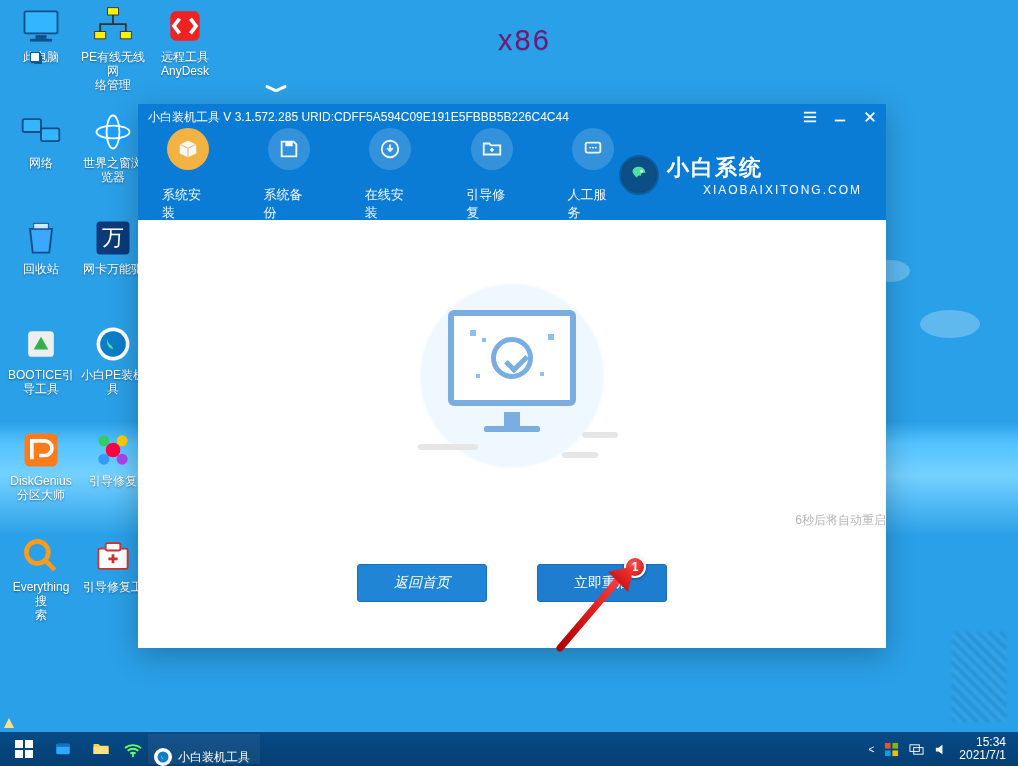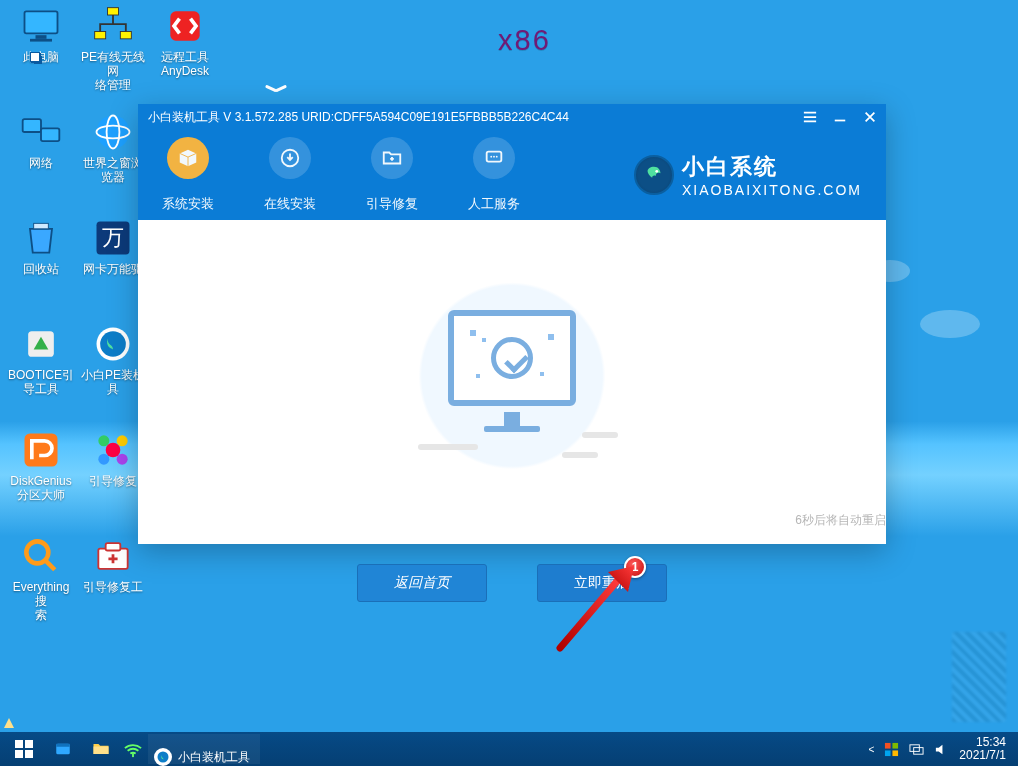--- a/index.html
+++ b/index.html
@@ -19,38 +19,38 @@
 .v::after { right: 0; transform: rotate(-25deg); }
 
 .icons { position: absolute; left: 8px; top: 6px; display: grid; grid-template-columns: repeat(3, 66px); grid-auto-rows: 96px; column-gap: 6px; row-gap: 10px; }
 .dicon { width: 66px; display: flex; flex-direction: column; align-items: center; gap: 4px; cursor: pointer; }
 .dicon .gl { width: 44px; height: 40px; display: flex; align-items: center; justify-content: center; }
 .dicon .lbl { color: #fff; font-size: 12px; text-align: center; line-height: 14px; text-shadow: 0 1px 2px rgba(0,0,0,.45); white-space: pre-line; }
 .sc { position: absolute; width: 10px; height: 10px; left: 22px; top: 46px; }
 .sc::before { content: ""; position: absolute; inset: 0; background: #fff; border: 1px solid #0a5aa0; box-shadow: 1px 1px 0 #0a5aa0; }
 .sc::after { content: ""; position: absolute; width: 6px; height: 6px; right: -2px; bottom: -2px; border-right: 2px solid #0a5aa0; border-bottom: 2px solid #0a5aa0; }
 
-.app { position: absolute; left: 138px; top: 104px; width: 748px; height: 440px; background: #fff; box-shadow: 0 8px 28px rgba(0,0,0,.25); }
+.app { position: absolute; left: 138px; top: 104px; width: 748px; height: 544px; background: #fff; box-shadow: 0 8px 28px rgba(0,0,0,.25); }
 .titlebar { position: relative; height: 26px; background: #0b7cd6; color: #fff; font-size: 12px; display: flex; align-items: center; padding: 0 8px 0 10px; }
 .titlebar .t { flex: 1; white-space: nowrap; overflow: hidden; }
 .winbtns { display: flex; gap: 14px; align-items: center; }
 .winbtn { width: 16px; height: 16px; display: flex; align-items: center; justify-content: center; cursor: pointer; color: #fff; font-size: 14px; }
 
 .tabbar { height: 90px; background: #0b7cd6; display: flex; align-items: center; padding: 0 24px; }
 .tab { display: flex; flex-direction: column; align-items: center; gap: 16px; color: #fff; font-size: 13px; margin-right: 50px; cursor: pointer; opacity: .95; }
 .tab .ico { width: 42px; height: 42px; border-radius: 50%; background: rgba(255,255,255,.18); display: flex; align-items: center; justify-content: center; }
 .tab.active .ico { background: #ffb63b; }
 .tab svg { width: 22px; height: 22px; fill: #fff; }
 
 .brand { margin-left: auto; display: flex; align-items: center; gap: 8px; }
 .brand .logo { width: 40px; height: 40px; border-radius: 50%; background: radial-gradient(circle at 50% 50%, #0c4f86 0 60%, #0a3f6c 100%); display: flex; align-items: center; justify-content: center; border: 2px solid #0a5fa0; }
 .brand .logo svg { width: 22px; height: 22px; }
 .brand .txt { display: flex; flex-direction: column; }
 .brand .big { color: #fff; font-size: 22px; font-weight: 700; letter-spacing: 2px; }
-.brand .sm { color: #fff; font-size: 14px; letter-spacing: 2px; }
+.brand .sm { color: #fff; font-size: 12px; letter-spacing: 2px; margin-left: 36px; }
 
 .content { position: relative; height: calc(100% - 116px); background: #fff; }
 
 .illus { position: absolute; left: 50%; top: 84px; transform: translateX(-50%); width: 260px; height: 170px; }
 .bgcircle { position: absolute; left: 50%; top: 50%; width: 220px; height: 220px; transform: translate(-50%,-56%); border-radius: 50%; background: radial-gradient(circle, #f0f8ff 0 58%, #fff 60%); }
 .monitor { position: absolute; left: 50%; top: 6px; transform: translateX(-50%); width: 128px; height: 96px; border: 6px solid #7aaee0; border-radius: 6px; background: #fff; }
 .stand { position: absolute; left: 50%; top: 108px; transform: translateX(-50%); width: 16px; height: 14px; background: #7aaee0; }
 .base { position: absolute; left: 50%; top: 122px; transform: translateX(-50%); width: 56px; height: 6px; background: #7aaee0; border-radius: 2px; }
 .monitor .tick { position: absolute; left: 50%; top: 50%; width: 42px; height: 42px; border: 5px solid #7aaee0; border-radius: 50%; transform: translate(-50%,-50%); }
 .monitor .tick::after { content: ""; position: absolute; left: 10px; top: 12px; width: 16px; height: 9px; border-left: 5px solid #7aaee0; border-bottom: 5px solid #7aaee0; transform: rotate(-45deg); }
@@ -286,20 +286,29 @@
           <svg viewBox="0 0 24 24">
             <path d="M3 7l9-4 9 4v10l-9 4-9-4z" fill="#fff"></path>
             <path d="M3 7l9 4 9-4M12 11v10" stroke="#ffb63b" stroke-width="1"></path>
           </svg>
         </div>
         <span>系统安装</span>
       </div>
     <div class="tab">
         <div class="ico">
           <svg viewBox="0 0 24 24">
+            <path d="M4 4h13l3 3v13H4z" fill="none" stroke="#fff" stroke-width="2"></path>
+            <rect x="8" y="4" width="8" height="5" fill="#fff"></rect>
+          </svg>
+        </div>
+        <span>系统备份</span>
+      </div>
+    <div class="tab">
+        <div class="ico">
+          <svg viewBox="0 0 24 24">
             <circle cx="12" cy="12" r="9" fill="none" stroke="#fff" stroke-width="2"></circle>
             <path d="M12 7v7m-3-3l3 3 3-3" stroke="#fff" stroke-width="2" fill="none"></path>
           </svg>
         </div>
         <span>在线安装</span>
       </div>
     <div class="tab">
         <div class="ico">
           <svg viewBox="0 0 24 24">
             <path d="M3 6h6l2 2h10v10H3z" fill="none" stroke="#fff" stroke-width="2"></path>

